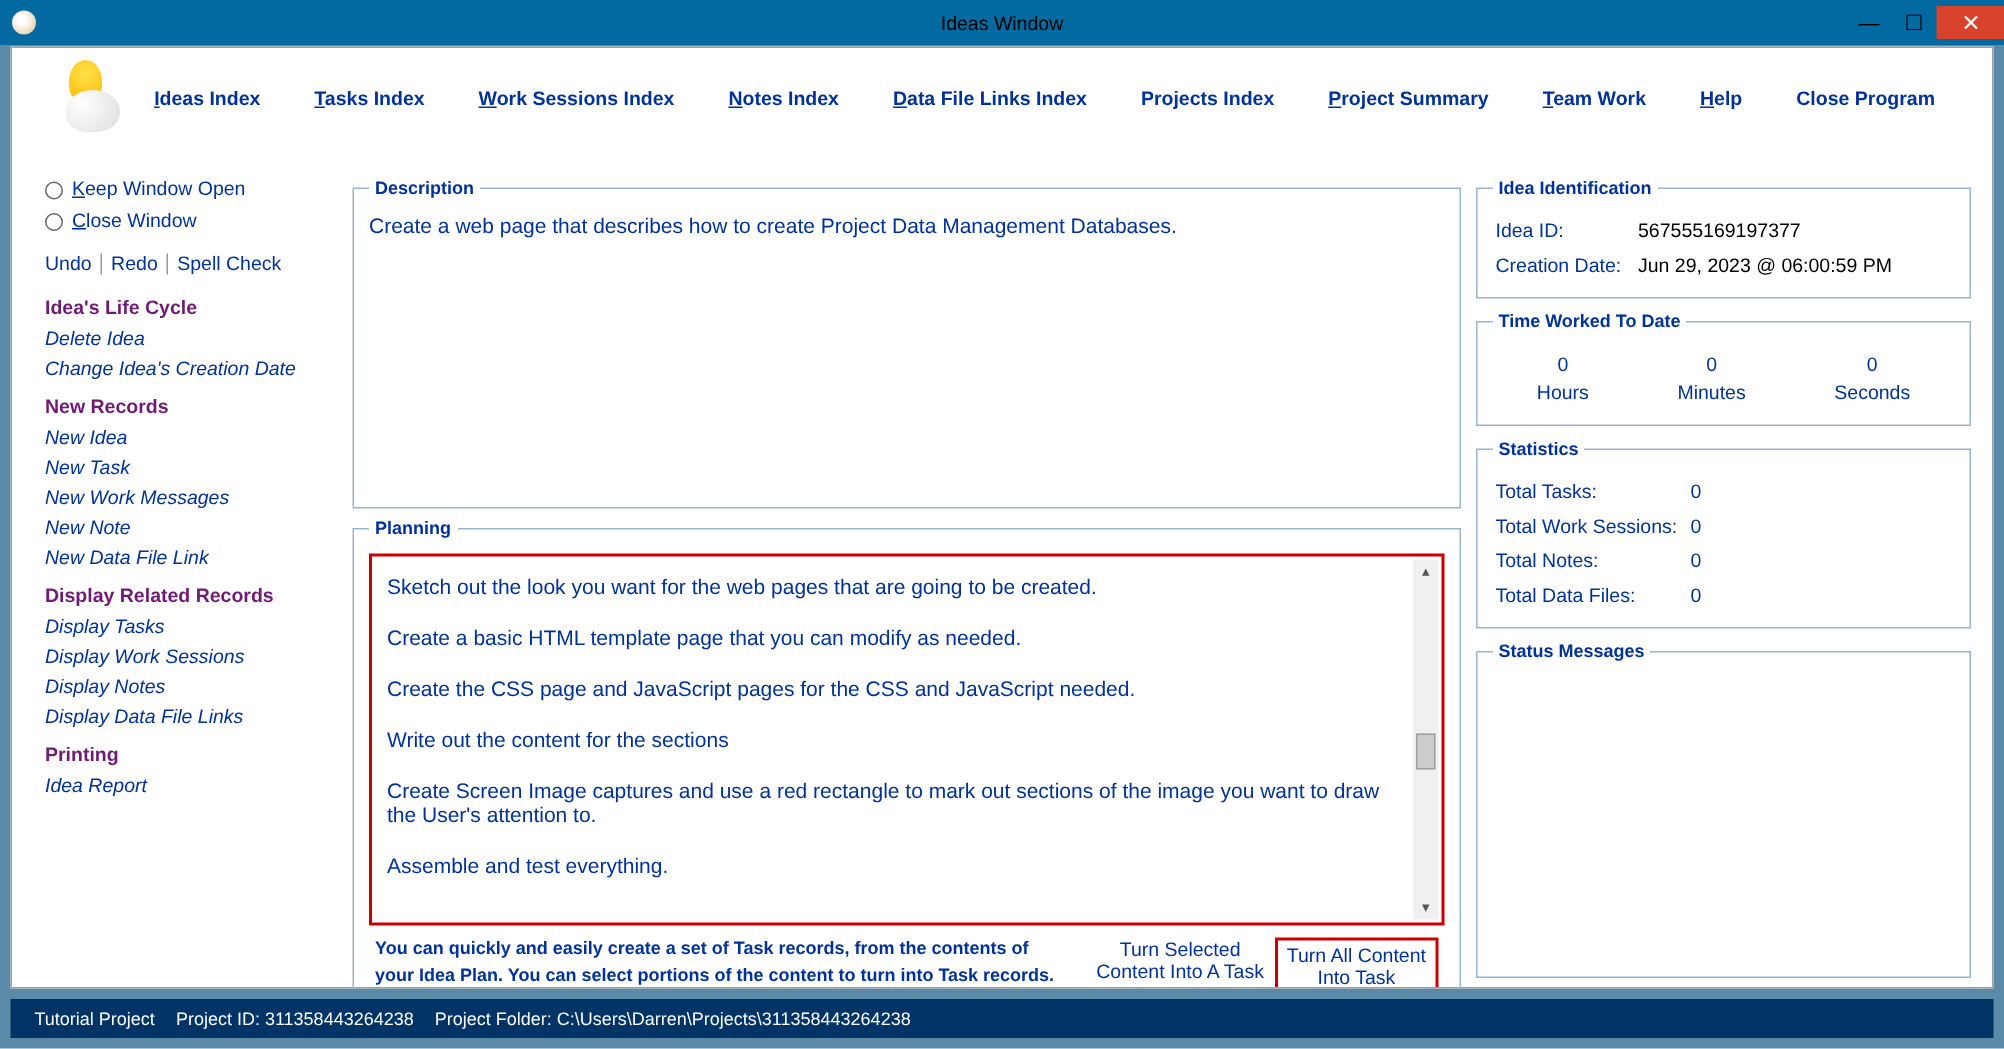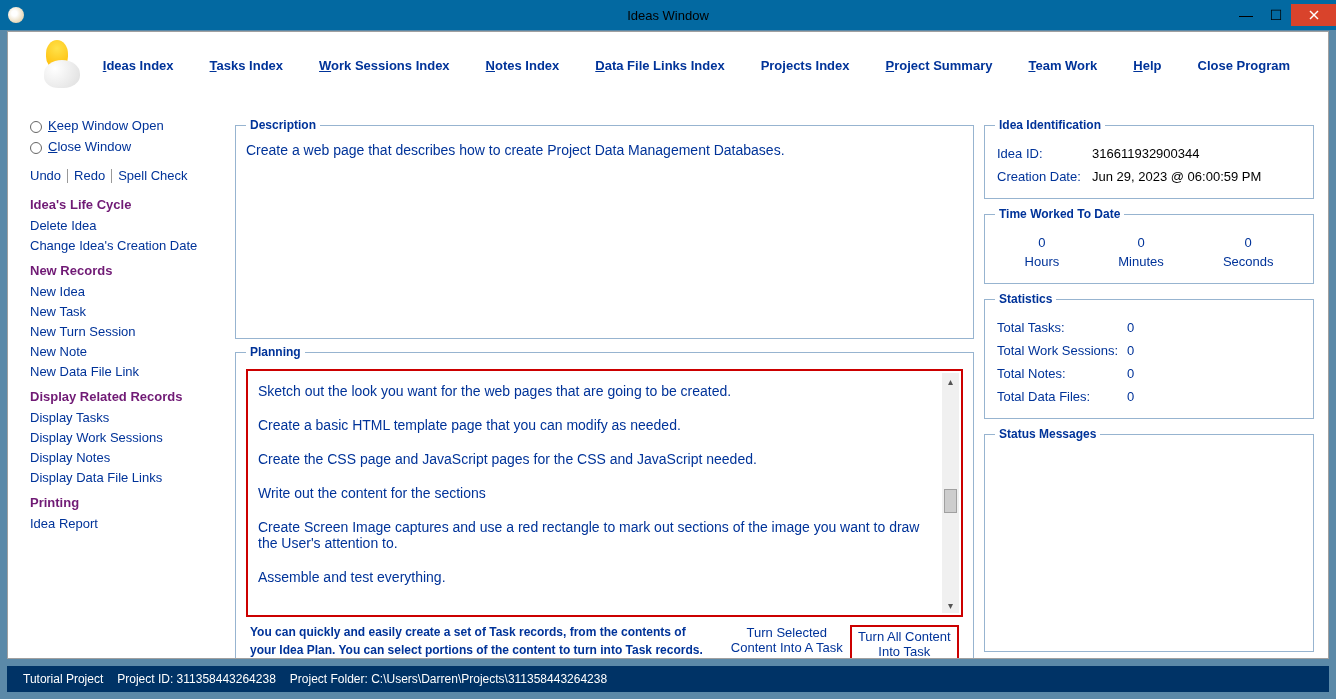--- a/index.html
+++ b/index.html
@@ -23,21 +23,21 @@
 .left-col { width: 195px; flex-shrink: 0; }
 .center-col { flex: 1; display: flex; flex-direction: column; gap: 6px; min-width: 0; }
 .right-col { width: 330px; flex-shrink: 0; display: flex; flex-direction: column; gap: 8px; }
 .left-col .radio-row { display: flex; align-items: flex-end; gap: 6px; color: #003399; font-size: 13px; margin-bottom: 6px; cursor: pointer; }
 .left-col .radio { width: 12px; height: 12px; border: 1px solid #666; border-radius: 50%; background: #fff; }
 .left-col .radio-row .ul { text-decoration: underline; }
 .edit-row { display: flex; align-items: center; margin: 14px 0; color: #003399; font-size: 13px; }
 .edit-row span { cursor: pointer; }
 .edit-row .sep { border-left: 1px solid #999; margin: 0 6px; height: 14px; }
 .section-heading { color: #701a75; font-weight: bold; font-size: 13px; margin-top: 10px; margin-bottom: 6px; }
-.side-link { color: #003399; font-size: 13px; margin-bottom: 5px; cursor: pointer; display: block; }
+.side-link { color: #003399; font-size: 13px; margin-bottom: 5px; cursor: pointer; display: block; font-style: italic; }
 fieldset { border: 1px solid #97b4d0; padding: 10px 10px 10px 10px; position: relative; }
 legend { color: #003399; font-weight: bold; font-size: 12px; padding: 0 4px; }
 .description-box { height: 186px; font-size: 14px; color: #003399; overflow: auto; }
 .planning-fs { flex: 1; display: flex; flex-direction: column; padding-bottom: 6px; }
 .planning-wrap { border: 2px solid #cc0000; flex: 1; display: flex; padding: 2px; }
 .planning-text { flex: 1; font-size: 14px; color: #003399; padding: 10px 8px; overflow: auto; }
 .planning-text p { margin-bottom: 18px; }
 .scrollbar { width: 17px; background: #f0f0f0; display: flex; flex-direction: column; align-items: center; }
 .scrollbar .arr { height: 16px; width: 100%; display: flex; align-items: center; justify-content: center; color: #555; font-size: 10px; }
 .scrollbar .track { flex: 1; width: 100%; position: relative; }
@@ -110,21 +110,21 @@
         <span>Redo</span>
           <span class="sep"></span>
         <span>Spell Check</span>
       </div>
       <div class="section-heading">Idea's Life Cycle</div>
       <span class="side-link">Delete Idea</span>
       <span class="side-link">Change Idea's Creation Date</span>
       <div class="section-heading">New Records</div>
       <span class="side-link">New Idea</span>
       <span class="side-link">New Task</span>
-      <span class="side-link">New Turn Session</span>
+      <span class="side-link">New Work Messages</span>
       <span class="side-link">New Note</span>
       <span class="side-link">New Data File Link</span>
       <div class="section-heading">Display Related Records</div>
       <span class="side-link">Display Tasks</span>
       <span class="side-link">Display Work Sessions</span>
       <span class="side-link">Display Notes</span>
       <span class="side-link">Display Data File Links</span>
       <div class="section-heading">Printing</div>
       <span class="side-link">Idea Report</span>
     </div>
@@ -162,21 +162,21 @@
           </div>
         </div>
       </fieldset>
     </div>
 
     <div class="right-col">
       <fieldset>
         <legend>Idea Identification</legend>
         <div class="info-row">
             <span class="lab">Idea ID:</span>
-            <span class="val">316611932900344</span>
+            <span class="val">567555169197377</span>
           </div>
         <div class="info-row">
             <span class="lab">Creation Date:</span>
             <span class="val">Jun  29, 2023 @ 06:00:59 PM</span>
           </div>
       </fieldset>
       <fieldset>
         <legend>Time Worked To Date</legend>
         <div class="time-row">
           <div class="time-cell">

